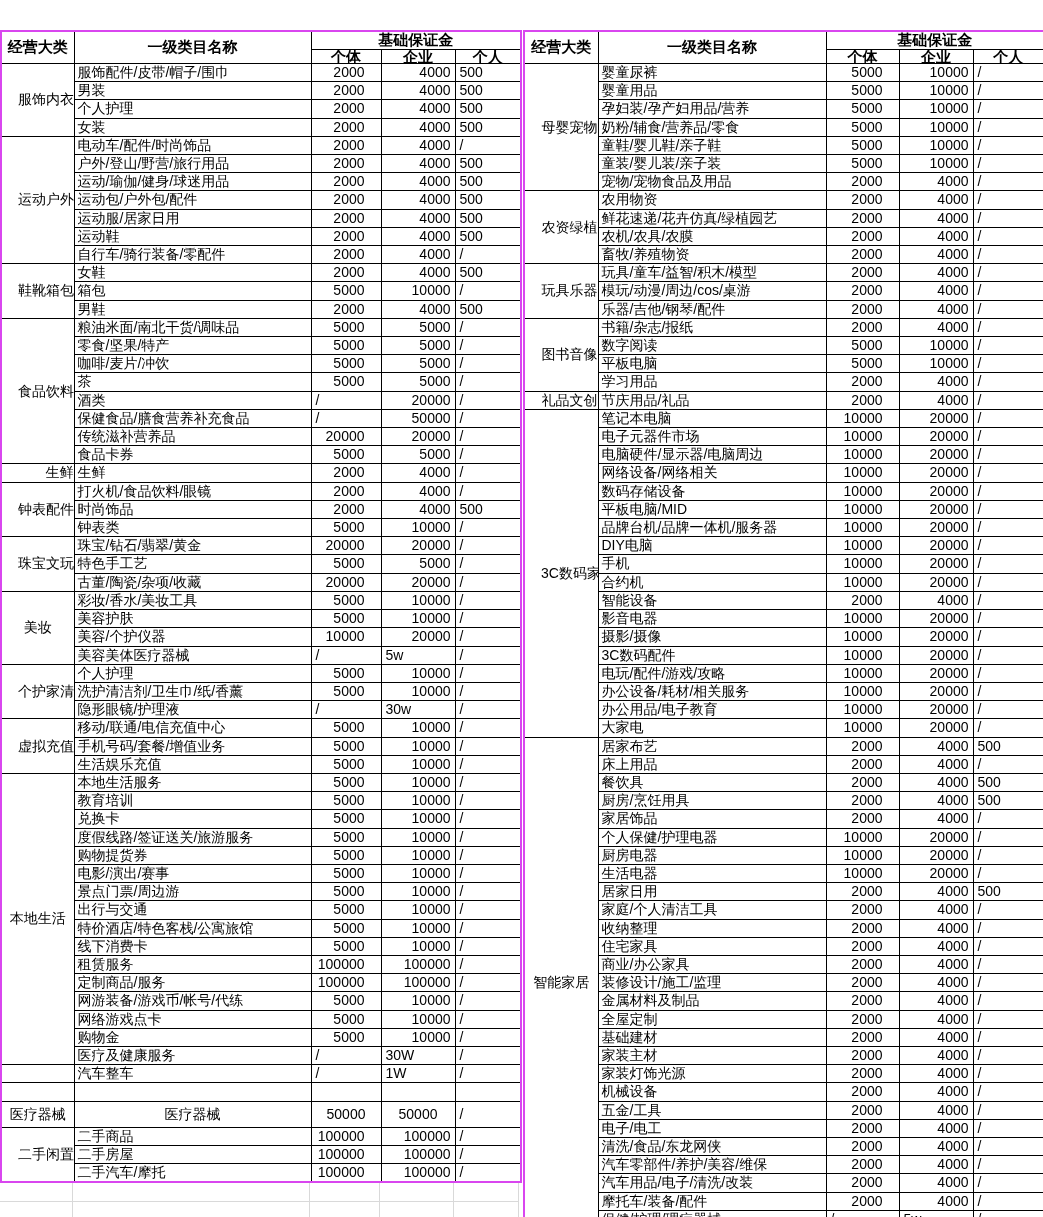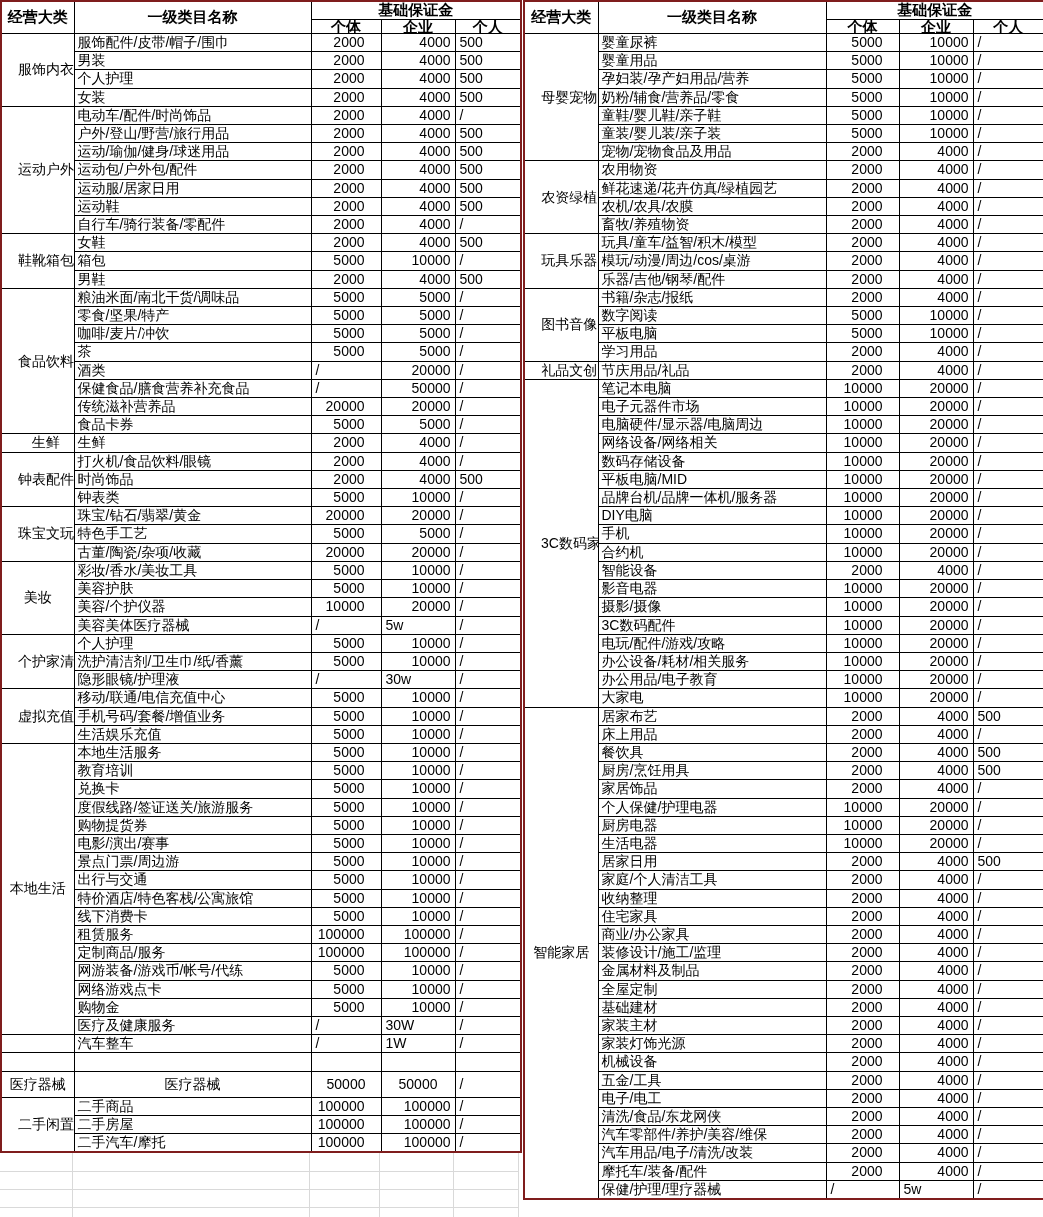--- a/index.html
+++ b/index.html
@@ -1,27 +1,27 @@
 <!DOCTYPE html>
 <html><head>
 <meta charset="utf-8">
 <style>
   html,body{margin:0;padding:0;background:#fff;}
   #stage{position:relative;width:1043px;height:1217px;overflow:hidden;background:#fff;
          font-family:"Liberation Sans","DejaVu Sans",sans-serif;font-size:14px;color:#000;}
   .col{position:absolute;top:0;}
   #left-col{left:0;width:520px;}
   #right-col{left:523px;width:520px;}
-  table.tbl{border-collapse:collapse;table-layout:fixed;border:2px solid #7f1d1d;width:100%;}
+  table.tbl{border-collapse:collapse;table-layout:fixed;border:2px solid #d946ef;width:100%;margin-top:30px;}
   .tbl th,.tbl td{border:1px solid #000;padding:0;overflow:hidden;white-space:nowrap;
                   height:17.2px;line-height:17.2px;vertical-align:middle;}
   .tbl thead th{font-weight:bold;text-align:center;font-size:15px;}
   .tbl thead tr.h1 th{height:16.5px;line-height:16.5px;}
   .tbl thead tr.h2 th{height:13.5px;line-height:13.5px;}
-  td.cat{padding-left:16px;text-align:center;}
+  td.cat{padding-left:16px;text-align:right;}
   td.catc{text-align:center;padding:4px;}
   td.nm{padding-left:3px;text-align:left;}
   td.r1{text-align:right;padding-right:16px;}
   td.r2{text-align:right;padding-right:4px;}
   td.pl{text-align:left;padding-left:4px;}
   td.ac{text-align:center;padding:0;}
   
   #ghost-grid{overflow:hidden;height:66px;}
   .g-row{display:flex;height:18.2px;box-sizing:border-box;}
   .g-cell{box-sizing:border-box;border-right:1px solid #d9d9d9;border-bottom:1px solid #d9d9d9;height:100%;}

